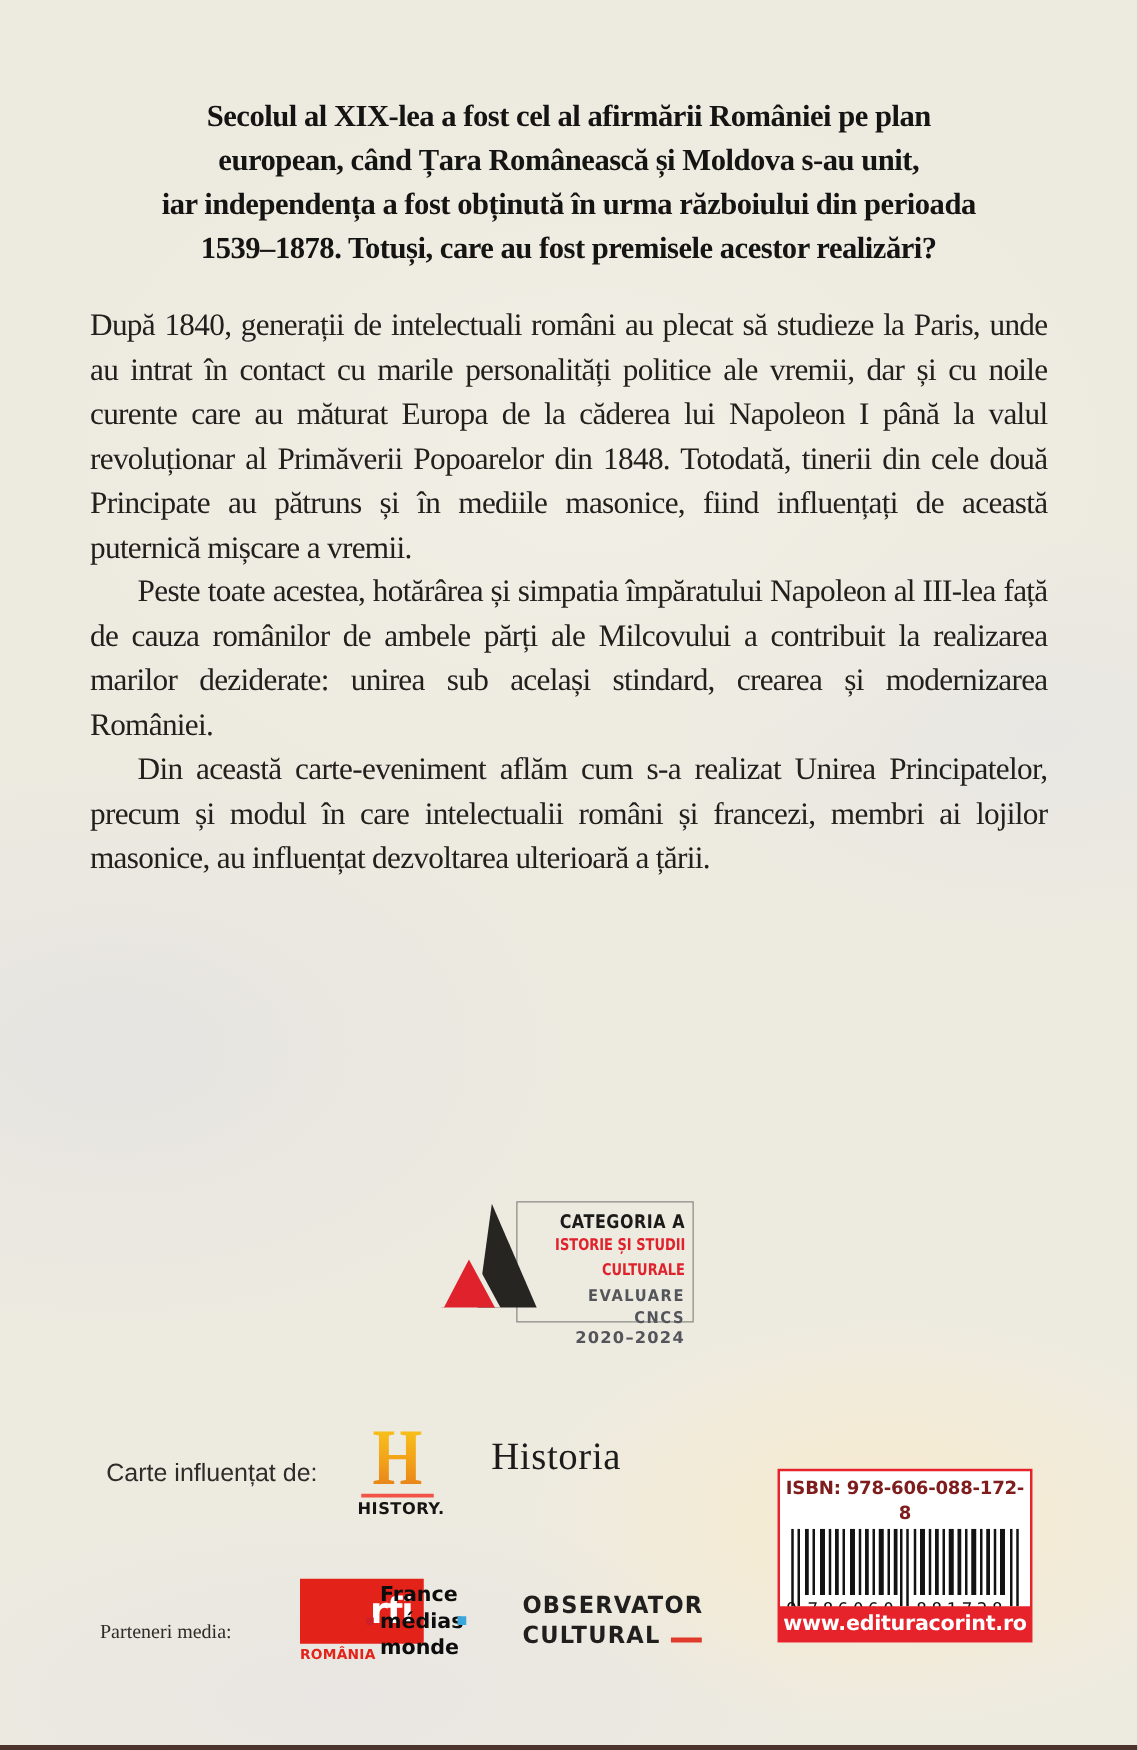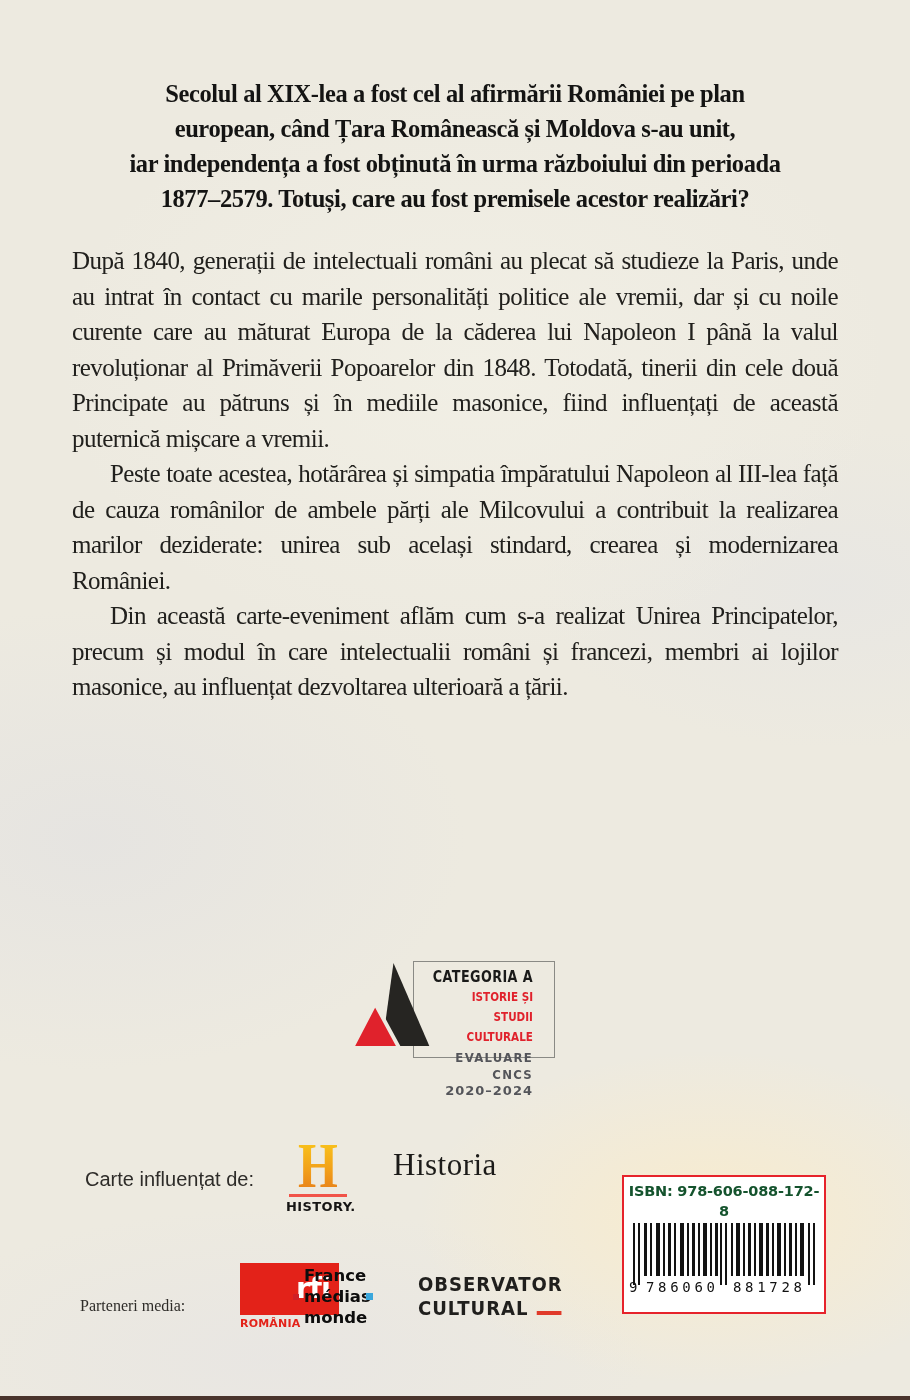--- a/index.html
+++ b/index.html
@@ -28,21 +28,21 @@
   .body-copy{position:absolute;top:243px;left:72px;width:766px;}
   .body-copy p{
     margin:0;font-size:25px;line-height:35.5px;letter-spacing:-0.55px;
     text-align:justify;color:#21201d;
   }
   .body-copy p.indent{text-indent:38px;}
 
   
   .cncs-box{
     position:absolute;left:413px;top:961px;width:142px;height:97px;box-sizing:border-box;
-    border:1.5px solid #8a8a85;z-index:1;text-align:right;padding:4px 21px 0 0;
+    border:1.5px solid #8a8a85;z-index:1;text-align:right;padding:4px 6px 0 0;
     font-family:"DejaVu Sans", sans-serif;
   }
   .cncs-box .sx{display:inline-block;transform-origin:100% 50%;}
   .cncs-cat{font-size:15px;font-weight:bold;color:#1a1a19;letter-spacing:0.5px;line-height:19px;margin-top:2px;}
   .cncs-cat .sx{transform:scaleX(0.85);}
   .cncs-red{font-size:13px;font-weight:bold;color:#e0222c;line-height:20px;}
   .cncs-red .sx{transform:scaleX(0.8);}
   .cncs-eval{font-size:13px;font-weight:bold;color:#54555a;letter-spacing:1.4px;line-height:17px;margin-top:2px;}
   .cncs-eval .sx{transform:scaleX(0.9);}
   .cncs-period{font-size:13px;font-weight:bold;color:#54555a;letter-spacing:1px;line-height:15px;}
@@ -64,21 +64,21 @@
     font-size:31px;color:#1c1b19;letter-spacing:0.5px;
   }
 
   
   .isbn-box{
     position:absolute;left:622px;top:1175px;width:204px;height:139px;box-sizing:border-box;
     background:#ffffff;border:2px solid #e6232b;
   }
   .isbn-label{
     margin-top:4px;text-align:center;font-family:"DejaVu Sans", sans-serif;
-    font-weight:bold;font-size:14.5px;color:#14532d;letter-spacing:-0.2px;line-height:20px;
+    font-weight:bold;font-size:14.5px;color:#7f1d1d;letter-spacing:-0.2px;line-height:20px;
   }
   .isbn-barcode{display:block;margin:2px auto 0 auto;}
   .isbn-url{
     position:absolute;left:0;bottom:0;width:100%;height:27px;background:#e6232b;
     color:#ffffff;font-family:"DejaVu Sans", sans-serif;font-weight:bold;
     font-size:16.5px;line-height:27px;text-align:center;letter-spacing:-0.2px;
   }
 
   
   .part-label{
@@ -108,21 +108,21 @@
 </style>
 </head>
 <body>
 
 <div class="page">
 
   <div class="blurb">
     <div class="blurb-line">Secolul al XIX-lea a fost cel al afirmării României pe plan</div>
     <div class="blurb-line">european, când Țara Românească și Moldova s-au unit,</div>
     <div class="blurb-line">iar independența a fost obținută în urma războiului din perioada</div>
-    <div class="blurb-line">1877–2579. Totuși, care au fost premisele acestor realizări?</div>
+    <div class="blurb-line">1539–1878. Totuși, care au fost premisele acestor realizări?</div>
   </div>
 
   <div class="body-copy">
     <p>După 1840, generații de intelectuali români au plecat să studieze la Paris, unde au intrat în contact cu marile personalități politice ale vremii, dar și cu noile curente care au măturat Europa de la căderea lui Napoleon I până la valul revoluționar al Primăverii Popoarelor din 1848. Totodată, tinerii din cele două Principate au pătruns și în mediile masonice, fiind influențați de această puternică mișcare a vremii.</p>
     <p class="indent">Peste toate acestea, hotărârea și simpatia împăratului Napoleon al III-lea față de cauza românilor de ambele părți ale Milcovului a contribuit la realizarea marilor deziderate: unirea sub același stindard, crearea și modernizarea României.</p>
     <p class="indent">Din această carte-eveniment aflăm cum s-a realizat Unirea Principatelor, precum și modul în care intelectualii români și francezi, membri ai lojilor masonice, au influențat dezvoltarea ulterioară a țării.</p>
   </div>
 
   <div class="cncs-box">
     <div class="cncs-cat"><span class="sx">CATEGORIA A</span></div>
@@ -191,20 +191,21 @@
         <rect x="171" y="0" width="4" height="53"></rect>
         <rect x="179" y="0" width="2" height="62"></rect>
           <rect x="184" y="0" width="2" height="62"></rect>
       </g>
       <g fill="#111" font-family="DejaVu Sans Mono, monospace" font-size="14">
         <text x="0" y="69">9</text>
         <text x="17" y="69" textLength="69">786060</text>
         <text x="104" y="69" textLength="69">881728</text>
       </g>
     </svg>
+    <div class="isbn-url">www.edituracorint.ro</div>
   </div>
 
   <div class="part-label">Parteneri media:</div>
 
   <div class="rfi-logo">
     <div class="rfi-square">rfi</div>
     <div class="rfi-country">ROMÂNIA</div>
   </div>
 
   <div class="fmm">

